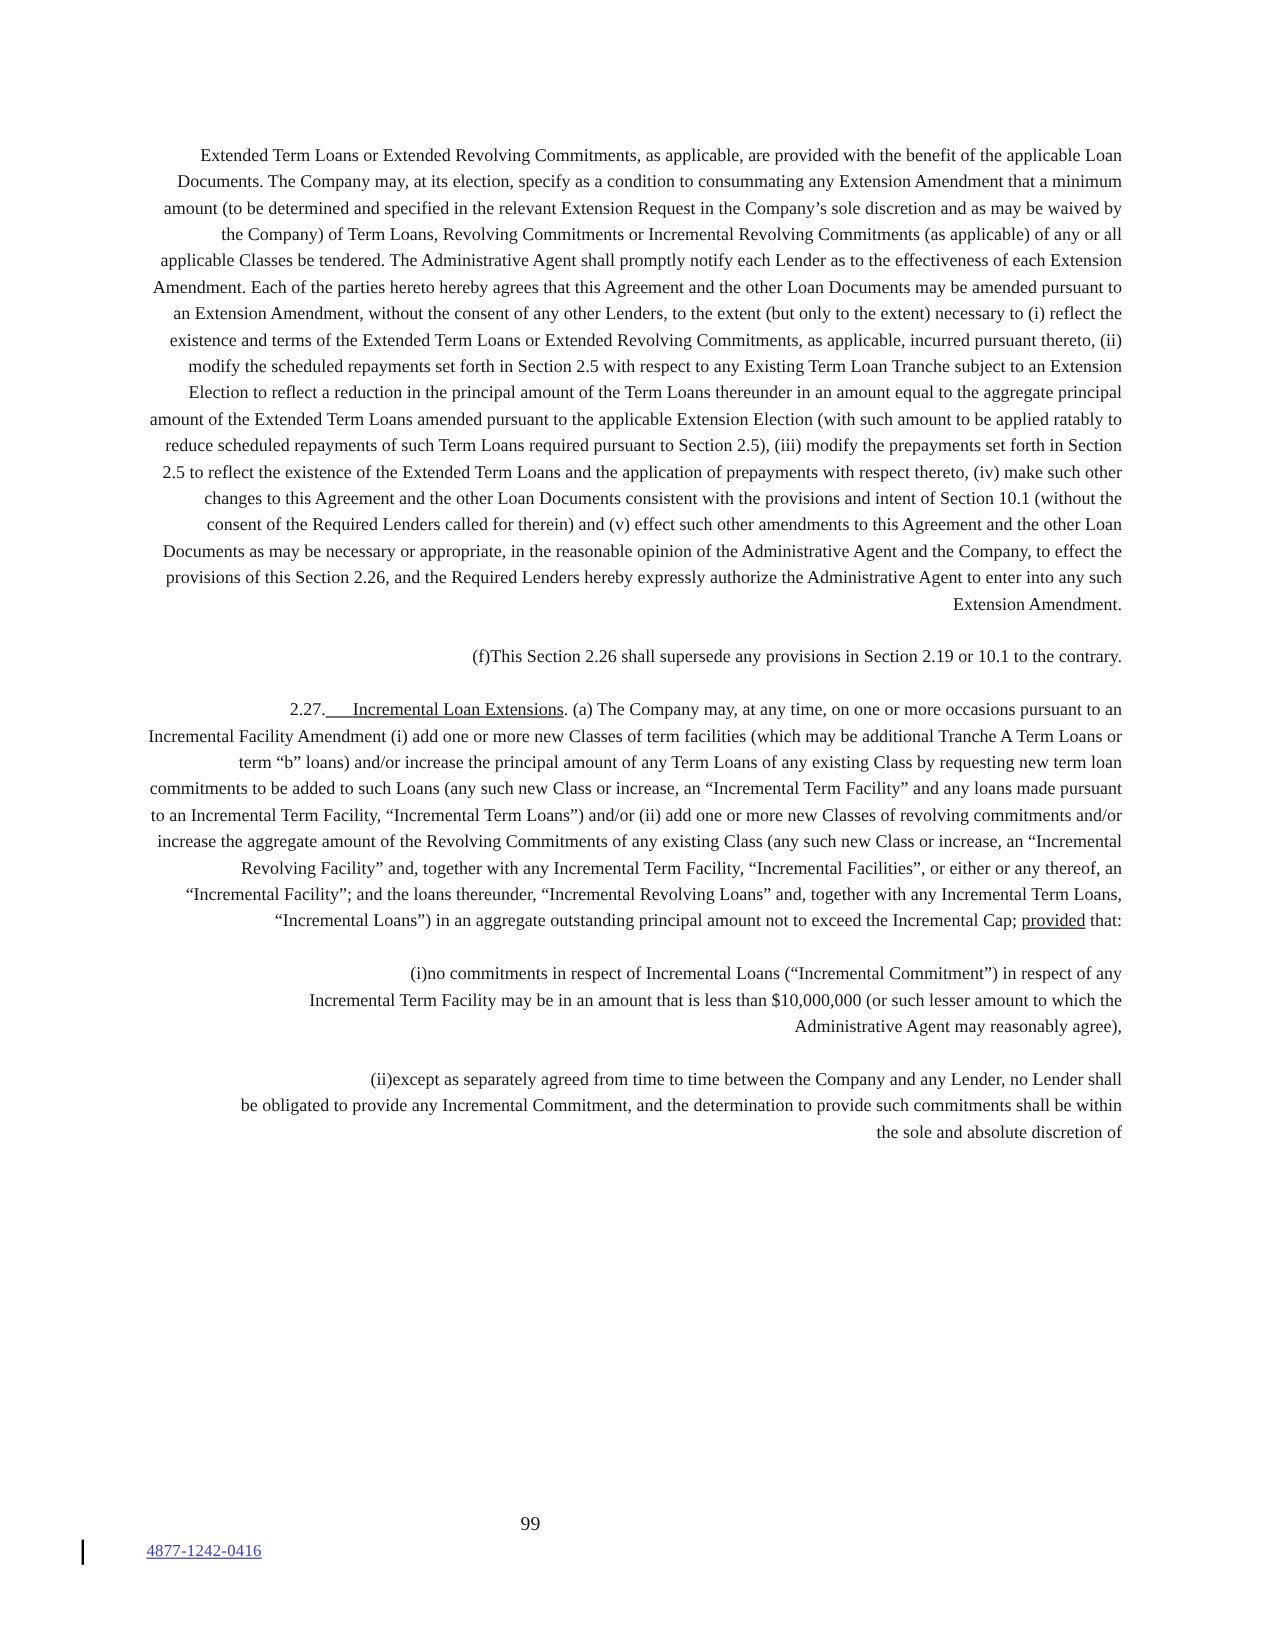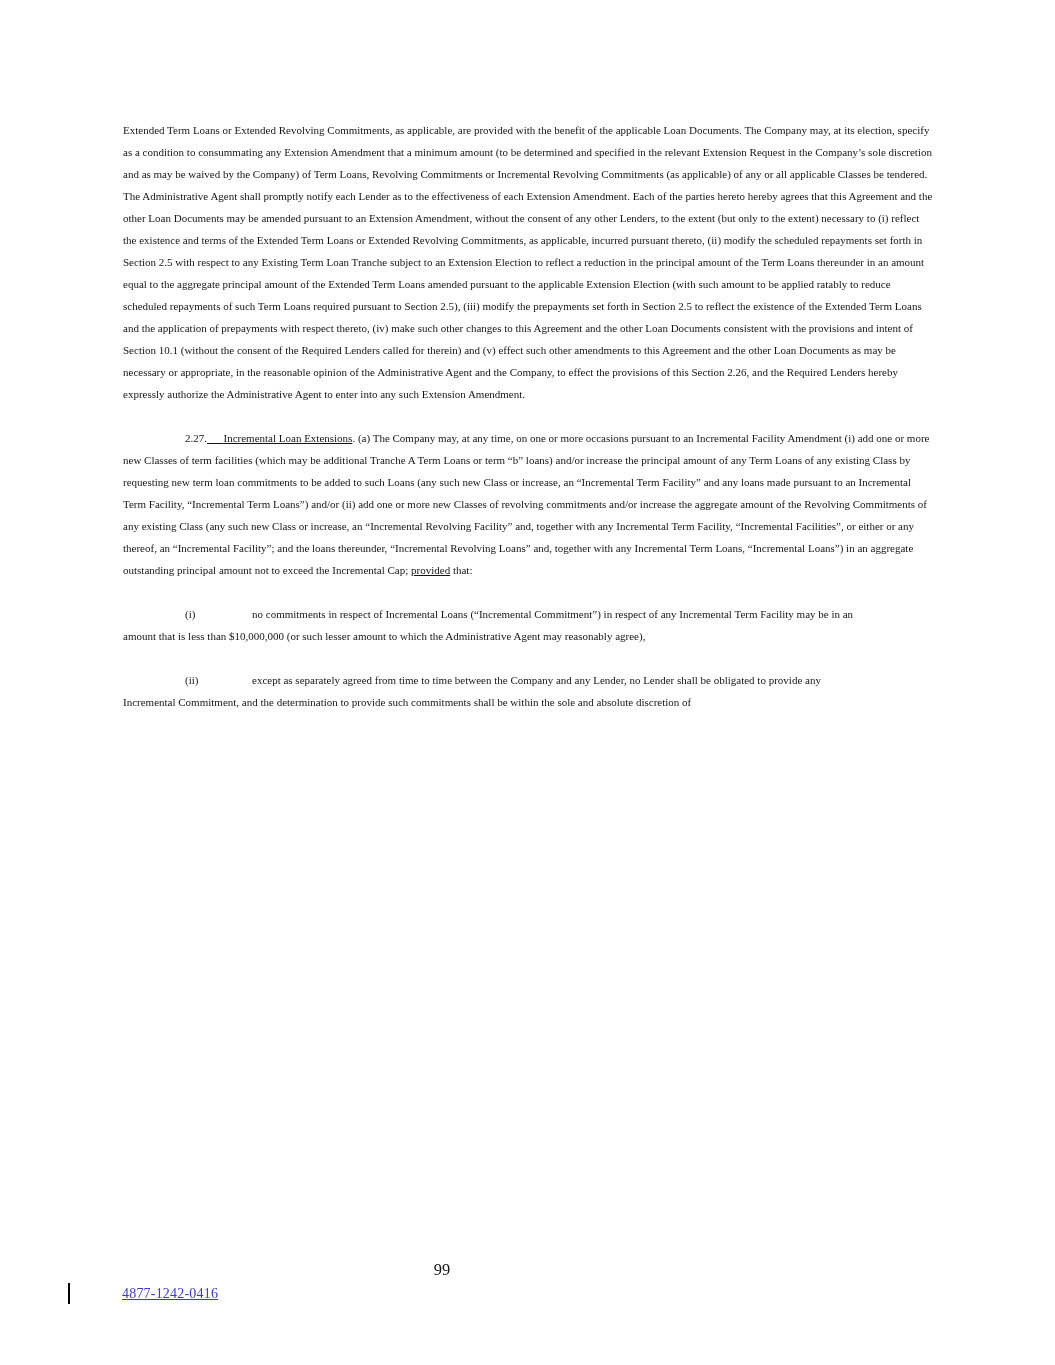--- a/index.html
+++ b/index.html
@@ -18,31 +18,32 @@
   .page {
     position: absolute;
     inset: 0;
     background: #ffffff;
   }
   .content {
     position: absolute;
     left: 123px;
     top: 119px;
     width: 812px;
-    font-size: 11px;
+    font-size: 15px;
     line-height: 22px;
-    text-align: left;
+    text-align: right;
   }
   .para {
     margin: 0 0 22px 0;
   }
   .indent {
     text-indent: 62px;
   }
   .sub {
+    margin-left: 63px;
     width: 749px;
     text-indent: 62px;
   }
   .content .b { font-weight: 400; }
   .content .u { text-decoration: underline; }
   .content .marker {
     display: inline-block;
     text-indent: 0;
   }
   .pageno {
@@ -74,20 +75,21 @@
 </style>
 </head>
 <body>
 
 <div class="page">
 
   <div class="content">
     <p class="para"><span>Extended Term Loans or Extended Revolving Commitments, as applicable, are provided with the benefit of the applicable Loan Documents. The Company may, at its election, specify as a condition to consummating any Extension Amendment that a minimum amount (to be determined and specified in the relevant Extension Request in the Company’s sole discretion and as may be waived by the Company) of Term Loans, Revolving Commitments or Incremental Revolving Commitments (as applicable) of any or all applicable Classes be tendered. The Administrative Agent shall promptly notify each Lender as to the effectiveness of each Extension Amendment. Each of the parties hereto hereby agrees that this Agreement and the other Loan Documents may be amended pursuant to an Extension Amendment, without the consent of any other Lenders, to the extent (but only to the extent) necessary to (i) reflect the existence and terms of the Extended Term Loans or Extended Revolving Commitments, as applicable, incurred pursuant thereto, (ii) modify the scheduled repayments set forth in Section 2.5 with respect to any Existing Term Loan Tranche subject to an Extension Election to reflect a reduction in the principal amount of the Term Loans thereunder in an amount equal to the aggregate principal amount of the Extended Term Loans amended pursuant to the applicable Extension Election (with such amount to be applied ratably to reduce scheduled repayments of such Term Loans required pursuant to Section 2.5), (iii) modify the prepayments set forth in Section 2.5 to reflect the existence of the Extended Term Loans and the application of prepayments with respect thereto, (iv) make such other changes to this Agreement and the other Loan Documents consistent with the provisions and intent of Section 10.1 (without the consent of the Required Lenders called for therein) and (v) effect such other amendments to this Agreement and the other Loan Documents as may be necessary or appropriate, in the reasonable opinion of the Administrative Agent and the Company, to effect the provisions of this Section 2.26, and the Required Lenders hereby expressly authorize the Administrative Agent to enter into any such Extension Amendment.</span></p>
 
 
+    <p class="para indent"><span class="marker" style="width: 63px;">(f)</span><span>This Section 2.26 shall supersede any provisions in Section 2.19 or 10.1 to the contrary.</span></p>
 
     <p class="para indent"><span>2.27.</span><span class="u">&nbsp;&nbsp;&nbsp;&nbsp;&nbsp;&nbsp;</span><span class="u">Incremental Loan Extensions</span><span>. (a) The Company may, at any time, on one or more occasions pursuant to an Incremental Facility Amendment (i) add one or more new Classes of term facilities (which may be additional Tranche A Term Loans or term “b” loans) and/or increase the principal amount of any Term Loans of any existing Class by requesting new term loan commitments to be added to such Loans (any such new Class or increase, an </span><span class="b">“Incremental Term Facility”</span><span> and any loans made pursuant to an Incremental Term Facility, </span><span class="b">“Incremental Term Loans”</span><span>) and/or (ii) add one or more new Classes of revolving commitments and/or increase the aggregate amount of the Revolving Commitments of any existing Class (any such new Class or increase, an </span><span class="b">“Incremental Revolving Facility”</span><span> and, together with any Incremental Term Facility, </span><span class="b">“Incremental Facilities”</span><span>, or either or any thereof, an </span><span class="b">“Incremental Facility”</span><span>; and the loans thereunder, </span><span class="b">“Incremental Revolving Loans”</span><span> and, together with any Incremental Term Loans, </span><span class="b">“Incremental Loans”</span><span>) in an aggregate outstanding principal amount not to exceed the Incremental Cap; </span><span class="u">provided</span><span> that:</span></p>
 
     <p class="para sub"><span class="marker" style="width: 67px;">(i)</span><span>no commitments in respect of Incremental Loans (</span><span class="b">“Incremental Commitment”</span><span>) in respect of any Incremental Term Facility may be in an amount that is less than $10,000,000 (or such lesser amount to which the Administrative Agent may reasonably agree),</span></p>
 
     <p class="para sub"><span class="marker" style="width: 67px;">(ii)</span><span>except as separately agreed from time to time between the Company and any Lender, no Lender shall be obligated to provide any Incremental Commitment, and the determination to provide such commitments shall be within the sole and absolute discretion of</span></p>
   </div>
 
   <div class="pageno">99</div>
 

